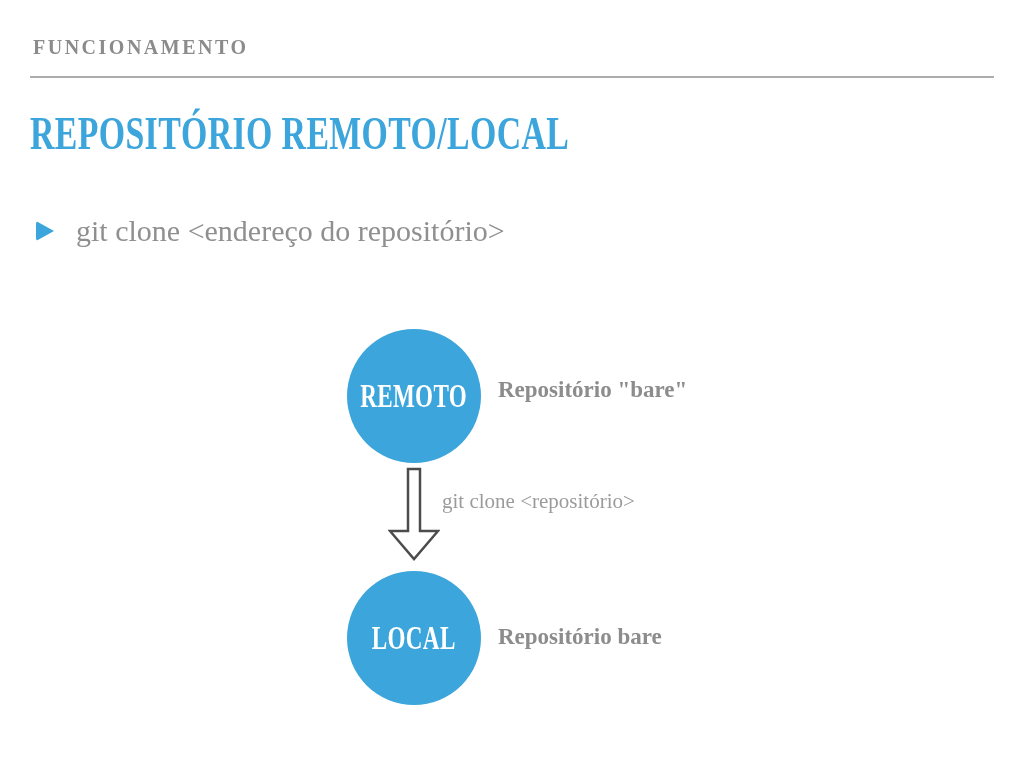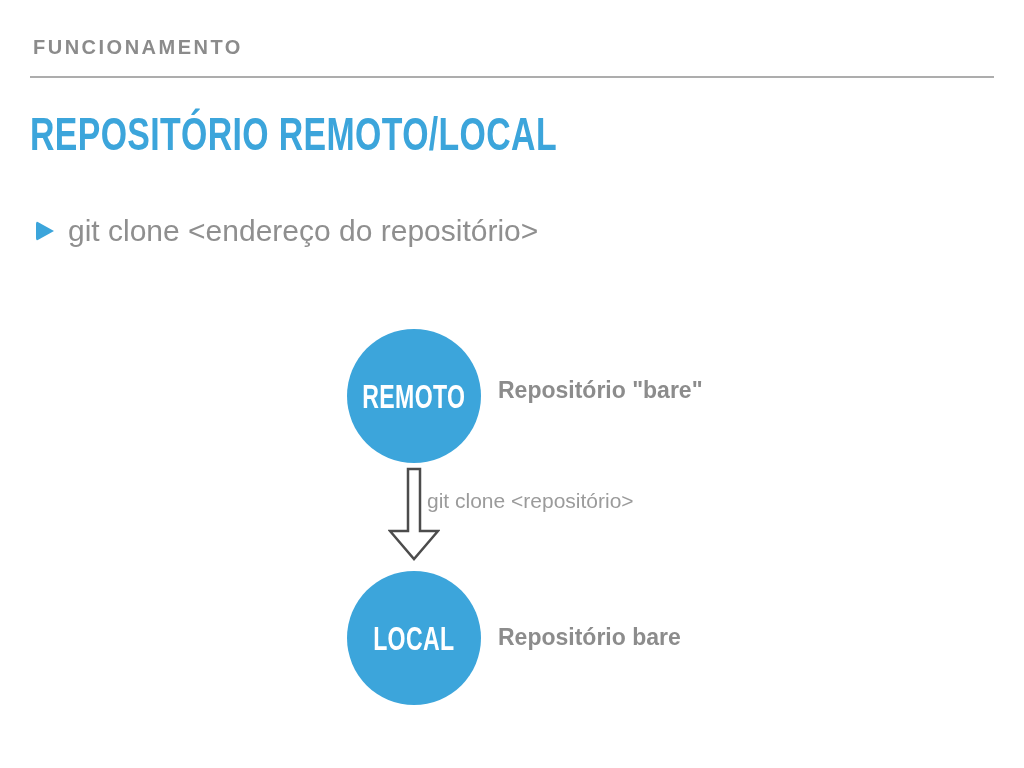--- a/index.html
+++ b/index.html
@@ -6,21 +6,21 @@
     margin: 0;
     padding: 0;
     background: #ffffff;
   }
   .slide {
     position: relative;
     width: 1024px;
     height: 768px;
     background: #ffffff;
     overflow: hidden;
-    font-family: Liberation Sans, sans-serif;
+    font-family: Liberation Serif, serif;
   }
 
   
   .header-label {
     position: absolute;
     left: 33px;
     top: 36px;
     font-size: 20px;
     font-weight: bold;
     letter-spacing: 2.5px;
@@ -51,21 +51,21 @@
     transform-origin: left top;
   }
 
   
   .bullet-row {
     position: absolute;
     left: 36px;
     top: 214px;
     display: flex;
     align-items: center;
-    gap: 14px;
+    gap: 22px;
   }
   .bullet-triangle {
     width: 0;
     height: 0;
     border-left: 18px solid var(--accent, #3ca5db);
     border-top: 10px solid transparent;
     border-bottom: 10px solid transparent;
     border-radius: 3px;
   }
   .bullet-text {
@@ -108,21 +108,21 @@
 
   .arrow {
     position: absolute;
     left: 388px;
     top: 467px;
     width: 52px;
     height: 94px;
   }
   .arrow-label {
     position: absolute;
-    left: 427px;
+    left: 442px;
     top: 489px;
     font-size: 21px;
     color: #9b9b9b;
     white-space: nowrap;
   }
 </style>
 </head>
 <body>
 
 <div class="slide">

